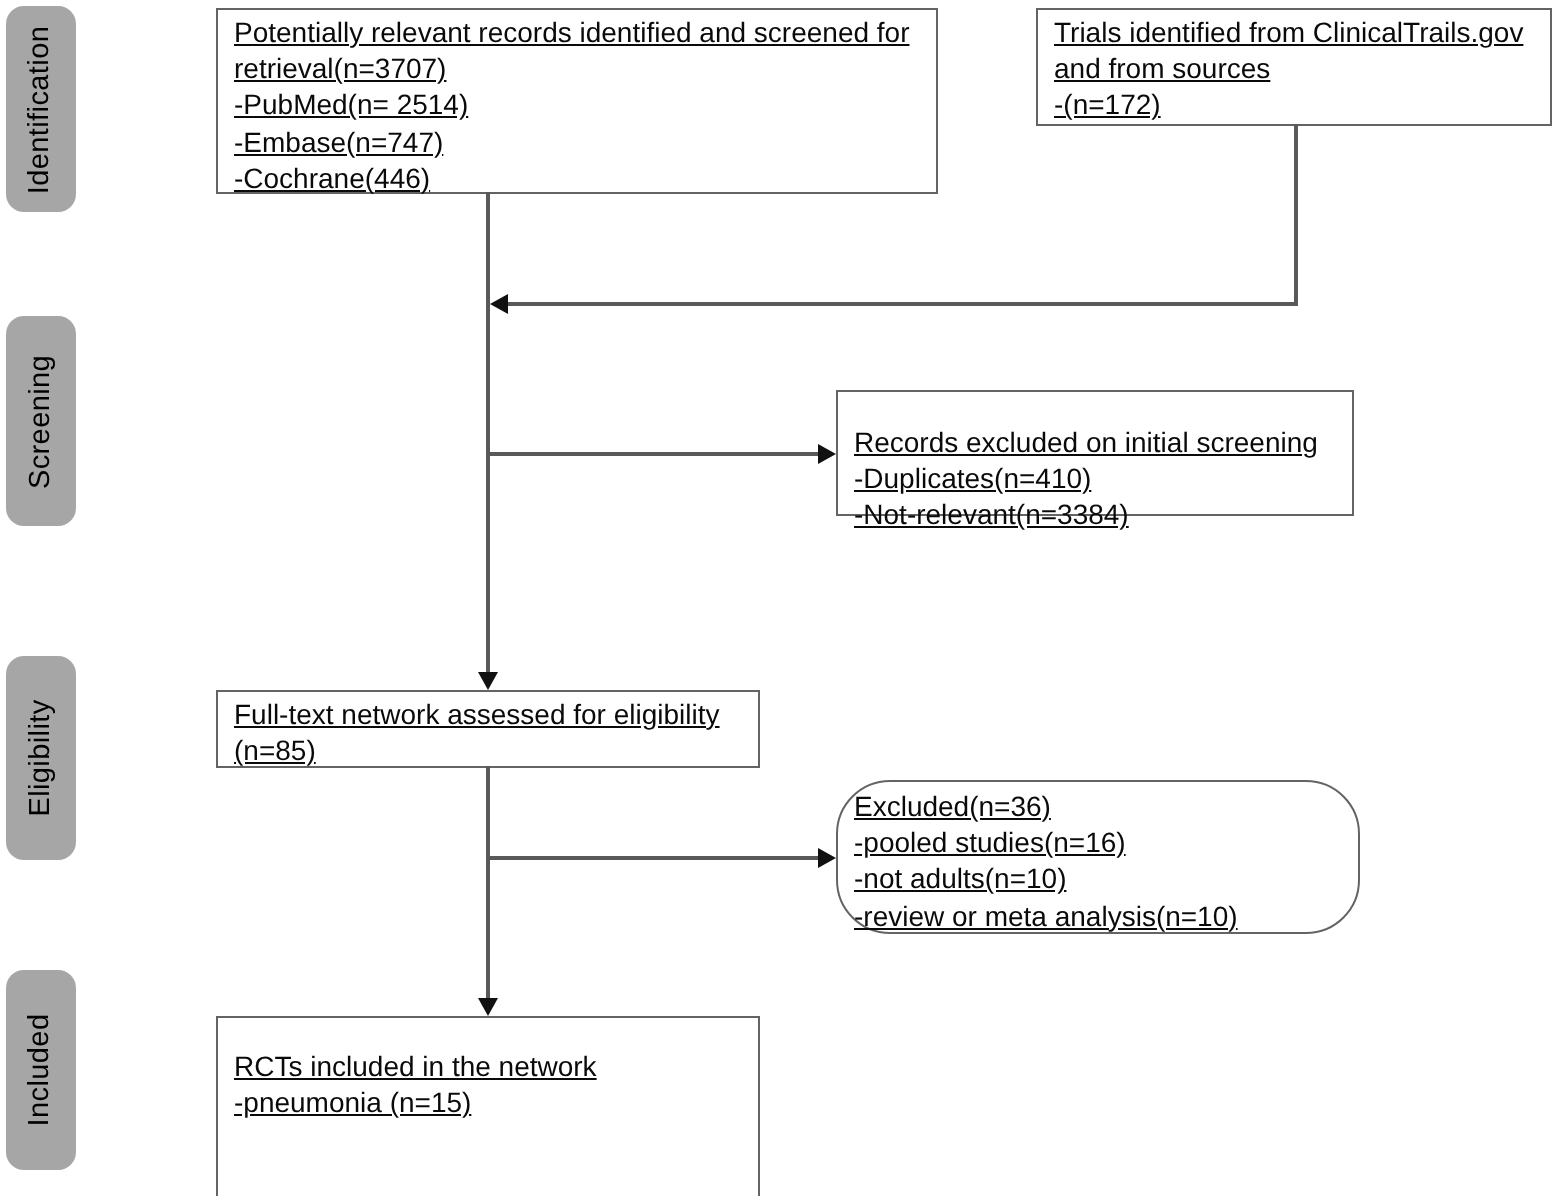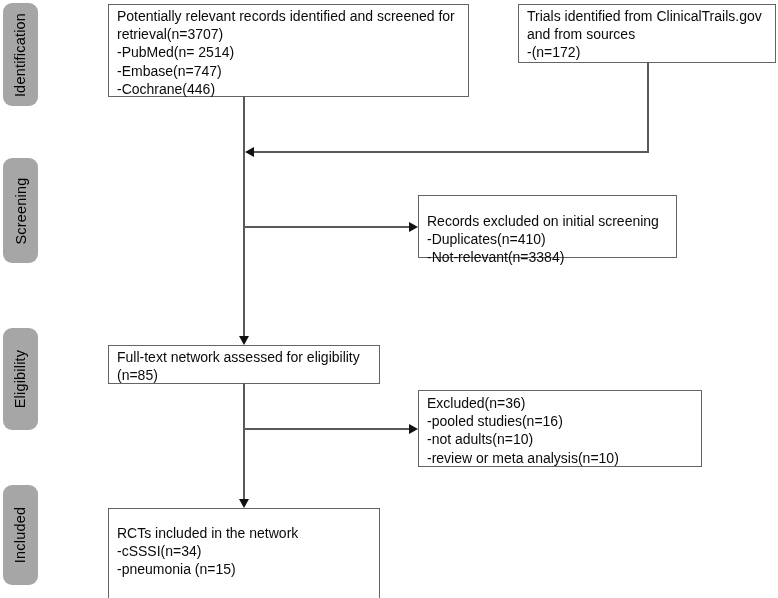--- a/index.html
+++ b/index.html
@@ -32,21 +32,21 @@
   .flow-box {
     position: absolute;
     background: #ffffff;
     border: 1px solid #646464;
     box-sizing: border-box;
     padding: 2px 8px 0 8px;
     font-size: 14px;
     line-height: 18.2px;
     color: #0a0a0a;
   }
-  .flow-box div { white-space: nowrap; }
+  .flow-box div { white-space: nowrap; text-decoration: underline; }
   .line {
     position: absolute;
     background: #595959;
   }
   .line.v { width: 2px; }
   .line.h { height: 2px; }
   .arrow {
     position: absolute;
     width: 0;
     height: 0;
@@ -103,30 +103,29 @@
     <div>Records excluded on initial screening</div>
     <div>-Duplicates(n=410)</div>
     <div>-Not-relevant(n=3384)</div>
   </div>
 
   <div class="flow-box" style="left:108px; top:345px; width:272px; height:39px;">
     <div>Full-text network assessed for eligibility</div>
     <div>(n=85)</div>
   </div>
 
-  <div class="flow-box" style="left:418px; top:390px; width:284px; height:77px; padding-top:3px;">
+  <div class="flow-box" style="left:418px; top:390px; width:262px; height:77px; padding-top:3px;border-radius:27px;">
     <div>Excluded(n=36)</div>
     <div>-pooled studies(n=16)</div>
     <div>-not adults(n=10)</div>
     <div>-review or meta analysis(n=10)</div>
   </div>
 
   <div class="flow-box" style="left:108px; top:508px; width:272px; height:94px; padding-top:15px;">
     <div>RCTs included in the network</div>
-    <div>-cSSSI(n=34)</div>
     <div>-pneumonia (n=15)</div>
   </div>
 
   <div class="line v" style="left:243px; top:96px; height:242px;"></div>
   <div class="arrow down" style="left:239px; top:336px;"></div>
 
   <div class="line v" style="left:647px; top:62px; height:91px;"></div>
 
   <div class="line h" style="left:253px; top:151px; width:396px;"></div>
   <div class="arrow left" style="left:245px; top:147px;"></div>

